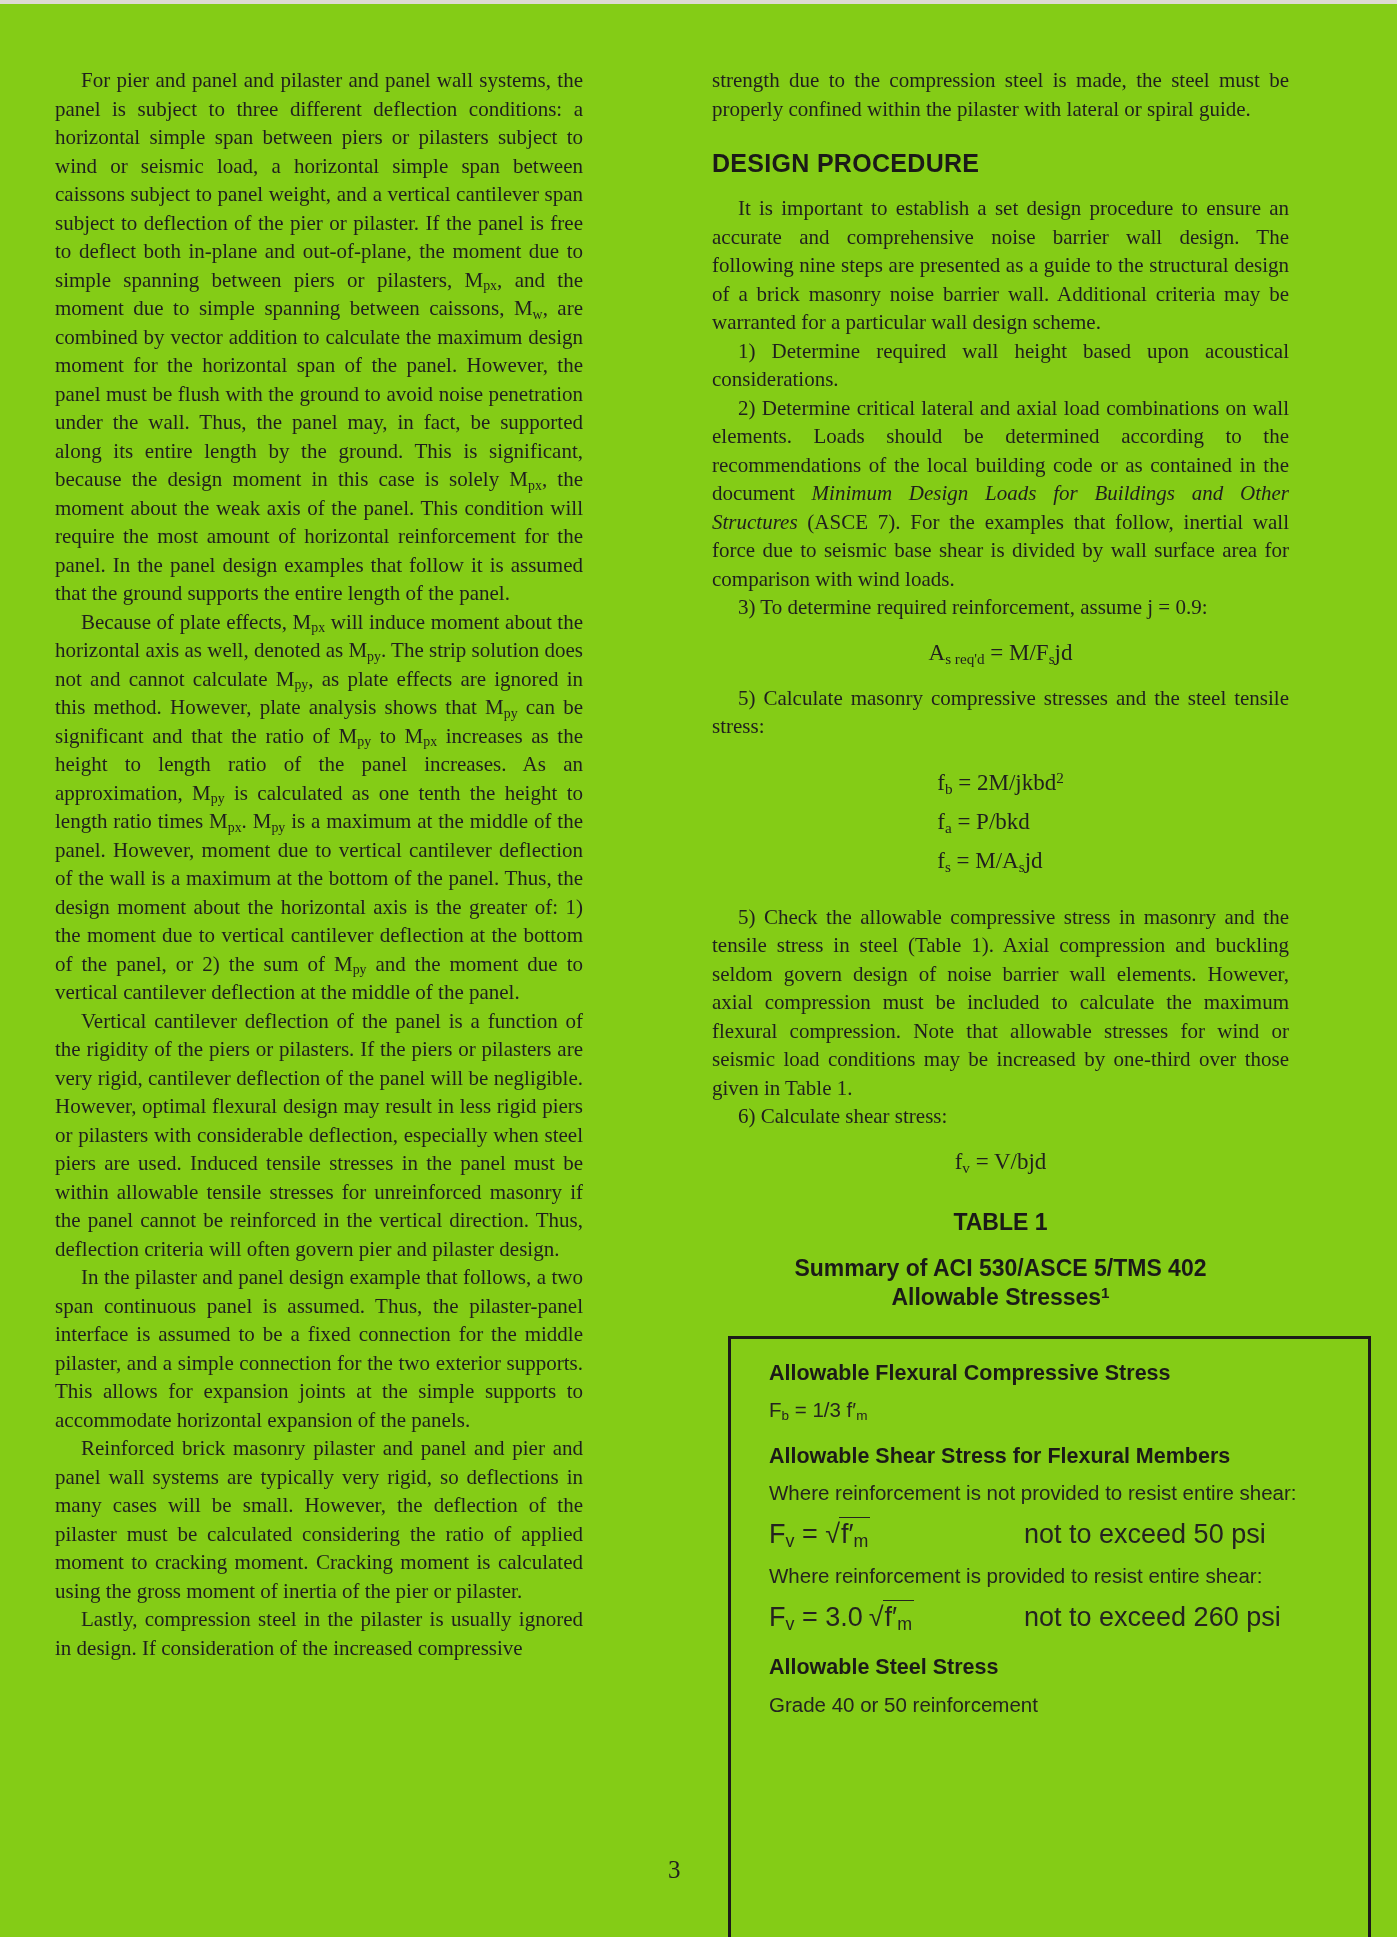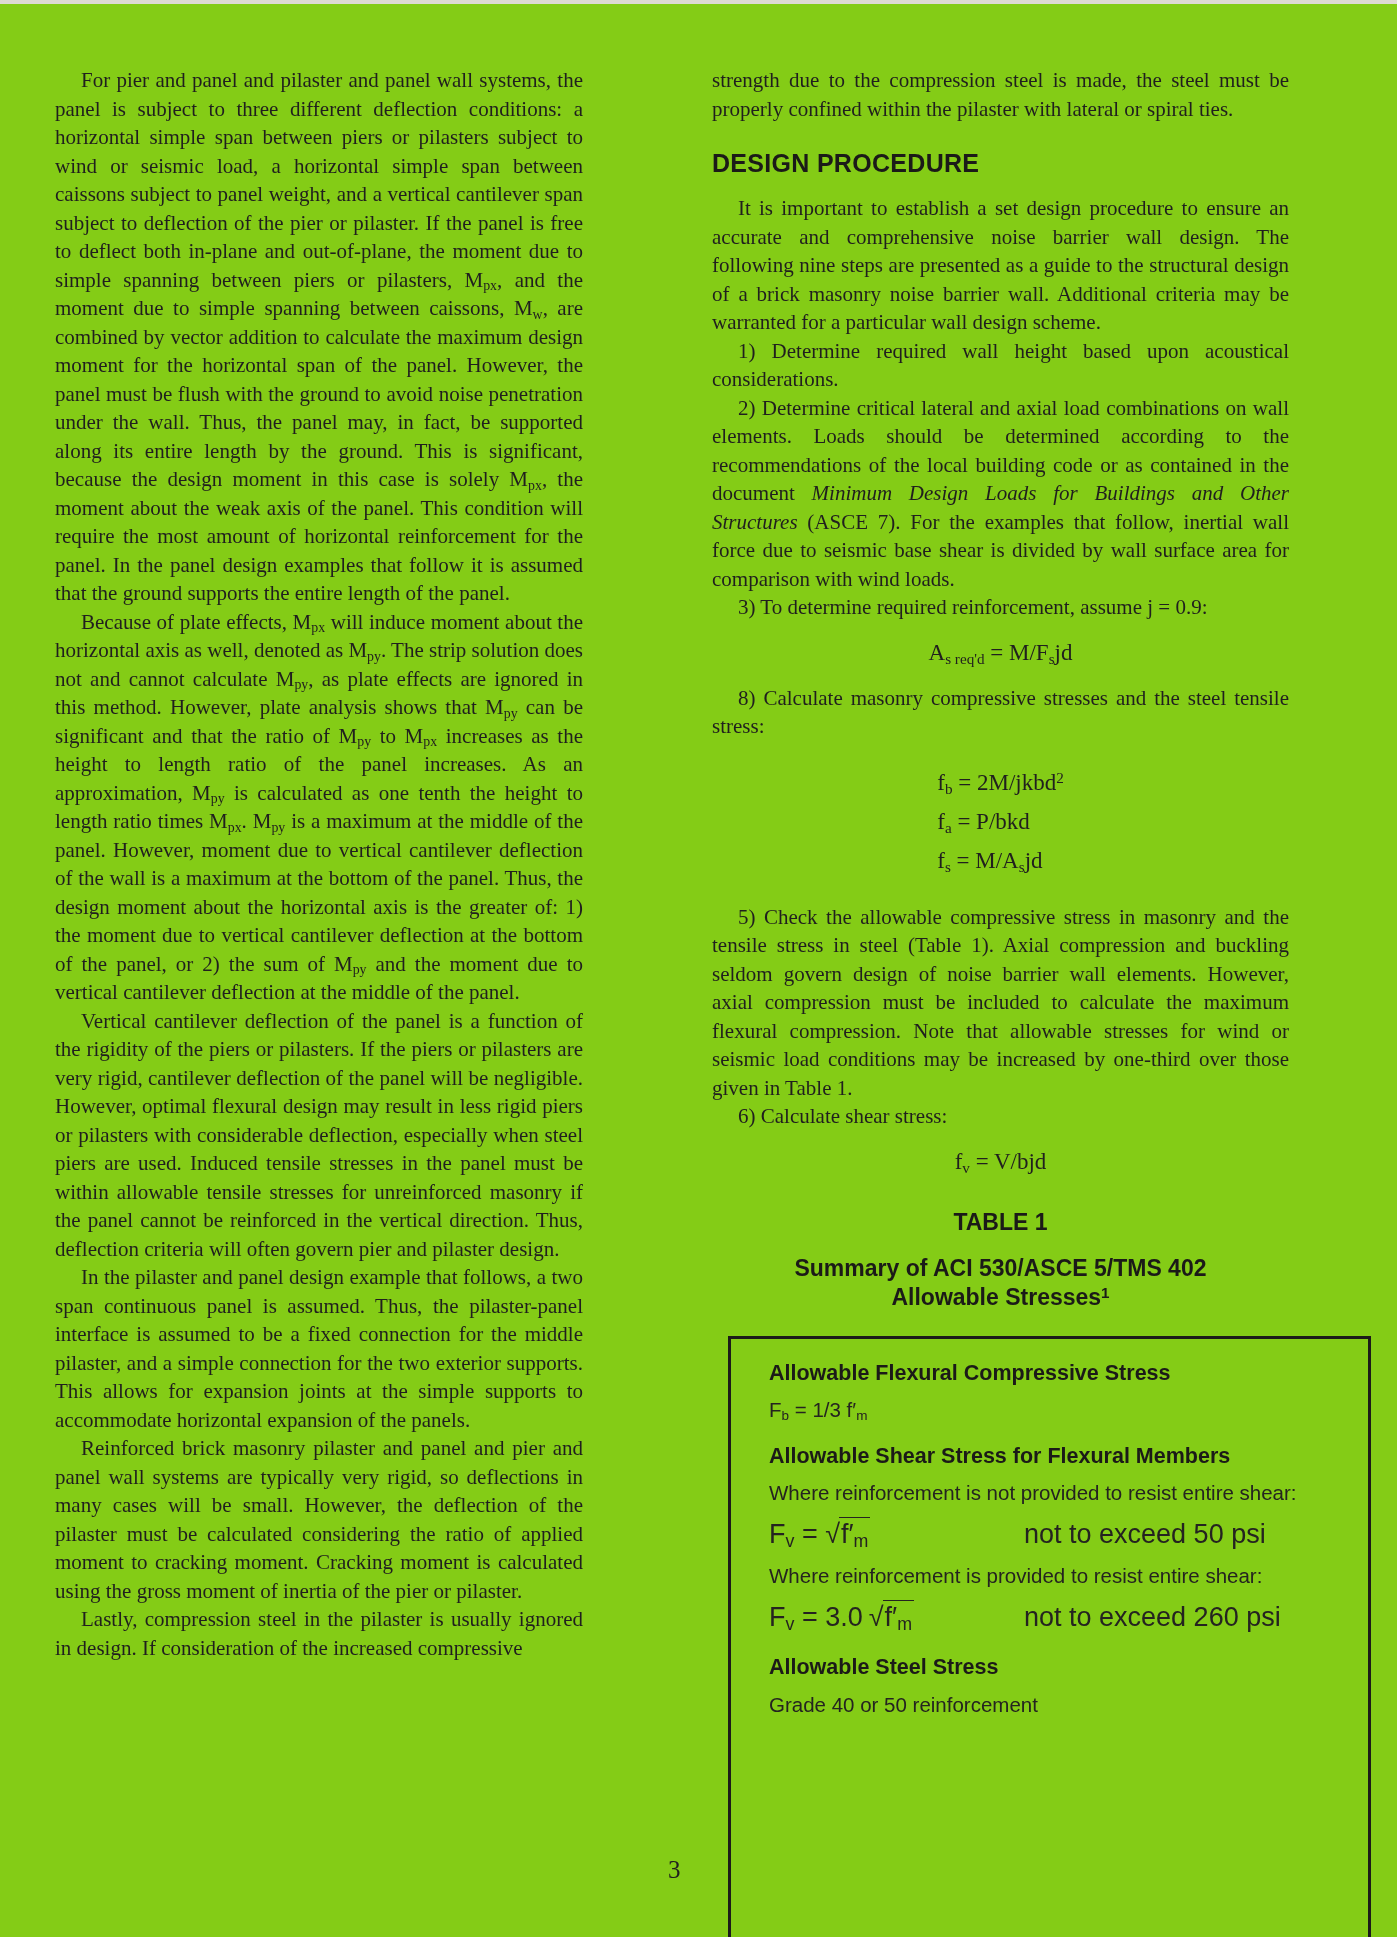--- a/index.html
+++ b/index.html
@@ -107,35 +107,35 @@
   <div class="col col-left">
     <p class="body indent">For pier and panel and pilaster and panel wall systems, the panel is subject to three different deflection conditions: a horizontal simple span between piers or pilasters subject to wind or seismic load, a horizontal simple span between caissons subject to panel weight, and a vertical cantilever span subject to deflection of the pier or pilaster. If the panel is free to deflect both in-plane and out-of-plane, the moment due to simple spanning between piers or pilasters, M<sub>px</sub>, and the moment due to simple spanning between caissons, M<sub>w</sub>, are combined by vector addition to calculate the maximum design moment for the horizontal span of the panel. However, the panel must be flush with the ground to avoid noise penetration under the wall. Thus, the panel may, in fact, be supported along its entire length by the ground. This is significant, because the design moment in this case is solely M<sub>px</sub>, the moment about the weak axis of the panel. This condition will require the most amount of horizontal reinforcement for the panel. In the panel design examples that follow it is assumed that the ground supports the entire length of the panel.</p>
     <p class="body indent">Because of plate effects, M<sub>px</sub> will induce moment about the horizontal axis as well, denoted as M<sub>py</sub>. The strip solution does not and cannot calculate M<sub>py</sub>, as plate effects are ignored in this method. However, plate analysis shows that M<sub>py</sub> can be significant and that the ratio of M<sub>py</sub> to M<sub>px</sub> increases as the height to length ratio of the panel increases. As an approximation, M<sub>py</sub> is calculated as one tenth the height to length ratio times M<sub>px</sub>. M<sub>py</sub> is a maximum at the middle of the panel. However, moment due to vertical cantilever deflection of the wall is a maximum at the bottom of the panel. Thus, the design moment about the horizontal axis is the greater of: 1) the moment due to vertical cantilever deflection at the bottom of the panel, or 2) the sum of M<sub>py</sub> and the moment due to vertical cantilever deflection at the middle of the panel.</p>
     <p class="body indent">Vertical cantilever deflection of the panel is a function of the rigidity of the piers or pilasters. If the piers or pilasters are very rigid, cantilever deflection of the panel will be negligible. However, optimal flexural design may result in less rigid piers or pilasters with considerable deflection, especially when steel piers are used. Induced tensile stresses in the panel must be within allowable tensile stresses for unreinforced masonry if the panel cannot be reinforced in the vertical direction. Thus, deflection criteria will often govern pier and pilaster design.</p>
     <p class="body indent">In the pilaster and panel design example that follows, a two span continuous panel is assumed. Thus, the pilaster-panel interface is assumed to be a fixed connection for the middle pilaster, and a simple connection for the two exterior supports. This allows for expansion joints at the simple supports to accommodate horizontal expansion of the panels.</p>
     <p class="body indent">Reinforced brick masonry pilaster and panel and pier and panel wall systems are typically very rigid, so deflections in many cases will be small. However, the deflection of the pilaster must be calculated considering the ratio of applied moment to cracking moment. Cracking moment is calculated using the gross moment of inertia of the pier or pilaster.</p>
     <p class="body indent">Lastly, compression steel in the pilaster is usually ignored in design. If consideration of the increased compressive</p>
   </div>
 
   <div class="col col-right">
-    <p class="body noindent">strength due to the compression steel is made, the steel must be properly confined within the pilaster with lateral or spiral ties.</p>
+    <p class="body noindent">strength due to the compression steel is made, the steel must be properly confined within the pilaster with lateral or spiral guide.</p>
 
     <h2 class="section-heading">DESIGN PROCEDURE</h2>
 
     <p class="body indent">It is important to establish a set design procedure to ensure an accurate and comprehensive noise barrier wall design. The following nine steps are presented as a guide to the structural design of a brick masonry noise barrier wall. Additional criteria may be warranted for a particular wall design scheme.</p>
 
     <p class="body indent">1) Determine required wall height based upon acoustical considerations.</p>
 
     <p class="body indent"><span>2) Determine critical lateral and axial load combinations on wall elements. Loads should be determined according to the recommendations of the local building code or as contained in the document </span><i>Minimum Design Loads for Buildings and Other Structures</i><span> (ASCE 7). For the examples that follow, inertial wall force due to seismic base shear is divided by wall surface area for comparison with wind loads.</span></p>
 
     <p class="body indent">3) To determine required reinforcement, assume j = 0.9:</p>
 
     <div class="formula-center">A<sub>s req'd</sub> = M/F<sub>s</sub>jd</div>
 
-    <p class="body indent">8) Calculate masonry compressive stresses and the steel tensile stress:</p>
+    <p class="body indent">5) Calculate masonry compressive stresses and the steel tensile stress:</p>
 
     <div class="eq-block">
       <div class="inner">
         <div class="formula-line">f<sub>b</sub> = 2M/jkbd<sup>2</sup></div>
         <div class="formula-line">f<sub>a</sub> = P/bkd</div>
         <div class="formula-line">f<sub>s</sub> = M/A<sub>s</sub>jd</div>
       </div>
     </div>
 
     <p class="body indent">5) Check the allowable compressive stress in masonry and the tensile stress in steel (Table 1). Axial compression and buckling seldom govern design of noise barrier wall elements. However, axial compression must be included to calculate the maximum flexural compression. Note that allowable stresses for wind or seismic load conditions may be increased by one-third over those given in Table 1.</p>

